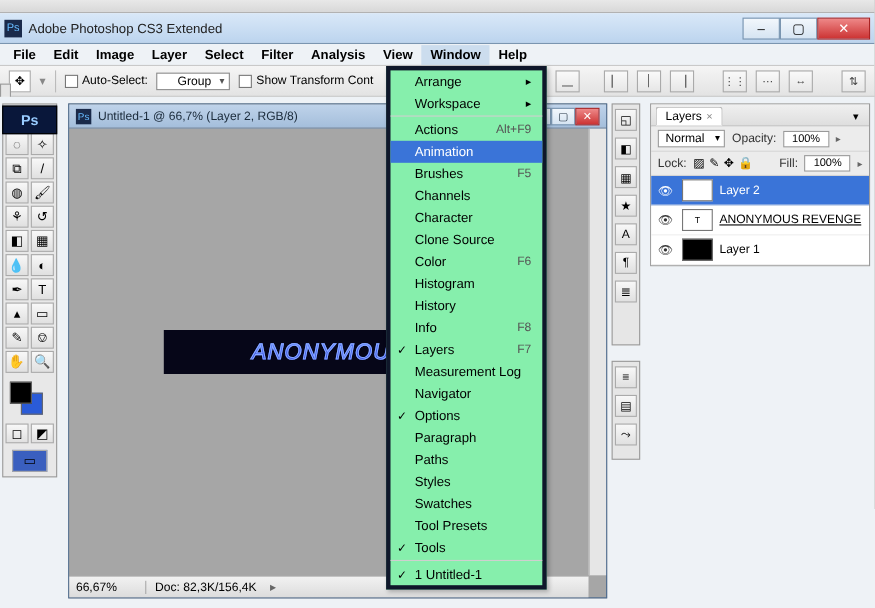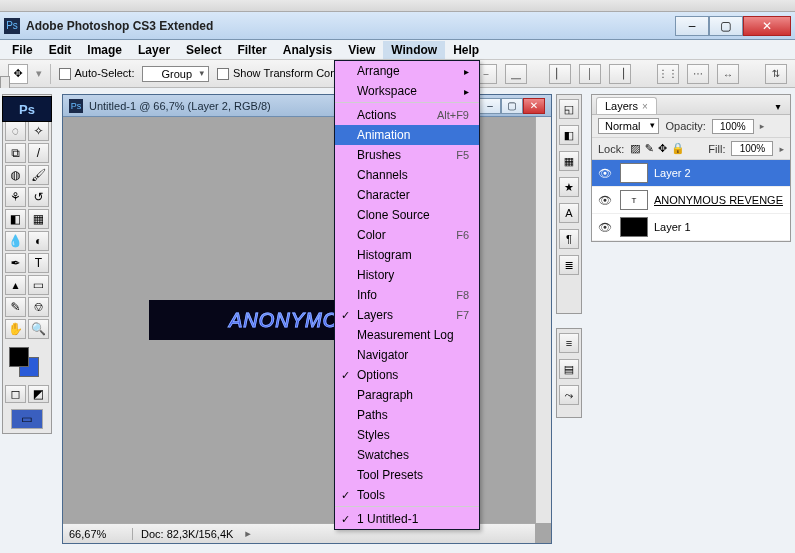--- a/index.html
+++ b/index.html
@@ -4,21 +4,21 @@
 <style>
 * { box-sizing: border-box; margin: 0; padding: 0; font-family: "Segoe UI", Tahoma, sans-serif; }
 body { background: #fff; width: 795px; height: 553px; overflow: hidden; position: relative; }
 
 
 .browser-tabs { height: 12px; background: linear-gradient(#e8e8e8,#d8d8d8); border-bottom: 1px solid #aaa; }
 
 
 .titlebar { height: 28px; background: linear-gradient(#d9e8f8,#bcd4ee); display: flex; align-items: center; padding: 0 4px; border-bottom: 1px solid #7a95b0; }
 .titlebar .app-icon { width: 16px; height: 16px; background: #1a2a4a; margin-right: 6px; display:flex; align-items:center; justify-content:center; font-size:10px; color:#6bf; }
-.titlebar .title { font-size: 12px; color: #222; flex: 1; font-weight: bold; }
+.titlebar .title { font-size: 12px; color: #222; flex: 1; }
 .win-btns { display: flex; gap: 0; }
 .win-btn { width: 34px; height: 20px; border: 1px solid #7a95b0; background: linear-gradient(#f2f7fc,#d6e4f2); font-size: 12px; display:flex; align-items:center; justify-content:center; cursor:pointer; }
 .win-close { background: linear-gradient(#e88,#c33); color:#fff; border-color:#a22; width:48px; }
 
 
 .menubar { height: 20px; background: #eef2f6; display: flex; align-items: center; padding: 0 4px; font-size: 12px; border-bottom: 1px solid #c9c9c9; font-weight: bold; }
 .menubar .mi { padding: 2px 8px; cursor: pointer; }
 .menubar .mi.open { background: #cde; }
 
 
@@ -60,21 +60,21 @@
 .doc-win .win-close { width:22px; background:linear-gradient(#e88,#c33); }
 .canvas-bg { position:absolute; top:22px; left:0; right:16px; bottom:20px; background:#a6a6a6; display:flex; align-items:center; justify-content:center; }
 .artwork { width:300px; height:40px; background:#060618; display:flex; align-items:center; justify-content:center; font-family:Impact, sans-serif; font-size:20px; font-style:italic; letter-spacing:1px; background-image:linear-gradient(#060618,#060618); }
 .artwork span { background:linear-gradient(#5a7bff,#1a2acf); -webkit-background-clip:text; background-clip:text; color:transparent; -webkit-text-stroke:1px #88aaff; }
 .doc-status { position:absolute; left:0; right:16px; bottom:0; height:20px; background:linear-gradient(#f2f2f2,#dcdcdc); border-top:1px solid #aaa; display:flex; align-items:center; font-size:11px; }
 .doc-status .zoom { width:70px; padding:0 6px; border-right:1px solid #aaa; }
 .doc-status .info { padding:0 8px; }
 .doc-scroll-v { position:absolute; right:0; top:22px; bottom:20px; width:16px; background:#e6e6e6; border-left:1px solid #aaa; }
 
 
-.dropdown { position:absolute; left:334px; top:60px; width:146px; background:#f0abfc; border:1px solid #0f172a; box-shadow:2px 2px 4px rgba(0,0,0,.25); font-size:12px; z-index:50; }
+.dropdown { position:absolute; left:351px; top:60px; width:146px; background:#86efac; border:4px solid #0f172a; box-shadow:2px 2px 4px rgba(0,0,0,.25); font-size:12px; z-index:50; }
 .dropdown .dmi { display:flex; align-items:center; padding:3px 10px 3px 22px; position:relative; cursor:pointer; }
 .dropdown .dmi.hl { background:#3a74d8; color:#fff; }
 .dropdown .dmi .sc { margin-left:auto; font-size:11px; color:#555;text-align:right; }
 .dropdown .dmi.sep-after { border-bottom:1px solid #cfcfcf; margin-bottom:2px; padding-bottom:4px; }
 .dropdown .dmi .chk-mark { position:absolute; left:6px; font-size:11px; }
 .dropdown .dmi .sub-arrow { margin-left:auto; font-size:10px; }
 
 
 .layers-panel { position:absolute; right:4px; top:6px; width:200px; background:#e8e8e8; border:1px solid #9a9a9a; }
 .layers-panel .tabbar { height:20px; background:linear-gradient(#f0f0f0,#dedede); display:flex; align-items:flex-end; padding:0 4px; border-bottom:1px solid #bbb; }

